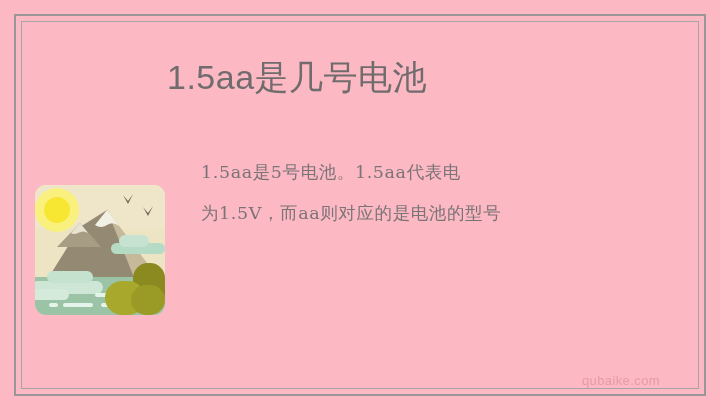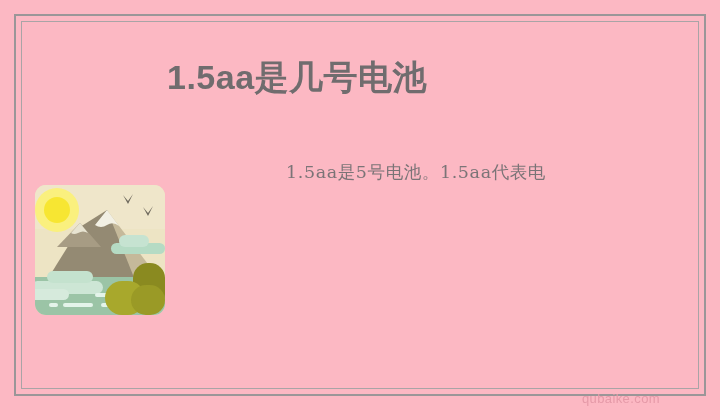--- a/index.html
+++ b/index.html
@@ -32,21 +32,21 @@
 
   
   #page-title {
     position:absolute;
     left:167px; top:55px;
     font-size:34px;
     line-height:44px;
     color:#706c6e;
     letter-spacing:0.5px;
     white-space:nowrap;
-    font-weight:700;
+    font-weight:400;
   }
 
   
   #illustration {
     position:absolute;
     left:35px; top:185px;
     width:130px; height:130px;
   }
 
   
@@ -55,27 +55,26 @@
     left:201px; top:152px;
     width:430px;
   }
   #article-body .line {
     font-family:"DejaVu Serif", serif;
     font-size:17.5px;
     line-height:41px;
     color:#7b7477;
     white-space:nowrap;
     letter-spacing:0.6px;
-    text-align:center;
   }
 
   
   #watermark {
     position:absolute;
-    right:60px; bottom:14px;
+    right:60px; bottom:32px;
     font-size:13px;
     color:#E59AA8;
     letter-spacing:0.4px;
   }
 </style>
 </head>
 <body>
 
 <div id="frame-outer"></div>
 <div id="frame-inner"></div>
@@ -130,15 +129,16 @@
 
       <rect x="98" y="78" width="32" height="46" rx="15" fill="#8A8A20"></rect>
       <rect x="70" y="96" width="40" height="34" rx="17" fill="#A8A82C"></rect>
       <rect x="96" y="100" width="34" height="30" rx="15" fill="#9A9A26"></rect>
     </g>
   </svg>
 </div>
 
 <div id="article-body">
   <div class="line">1.5aa是5号电池。1.5aa代表电</div>
+  <div class="line">为1.5V，而aa则对应的是电池的型号</div>
 </div>
 
 <div id="watermark">qubaike.com</div>
 
 </body></html>

